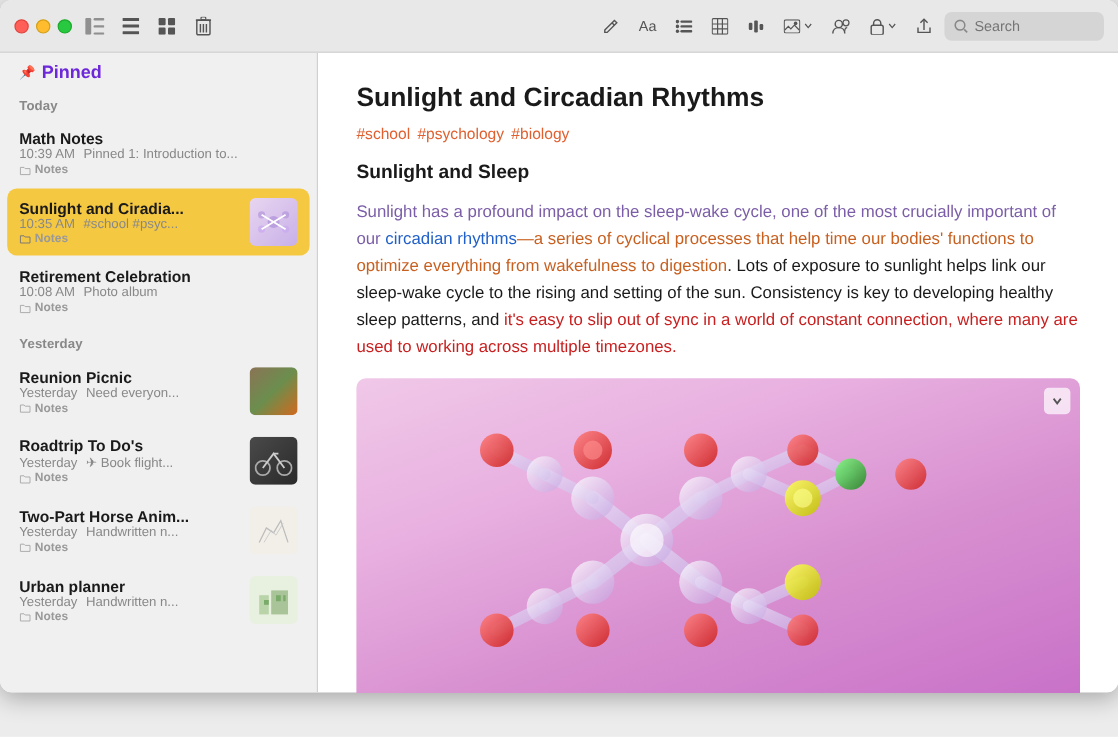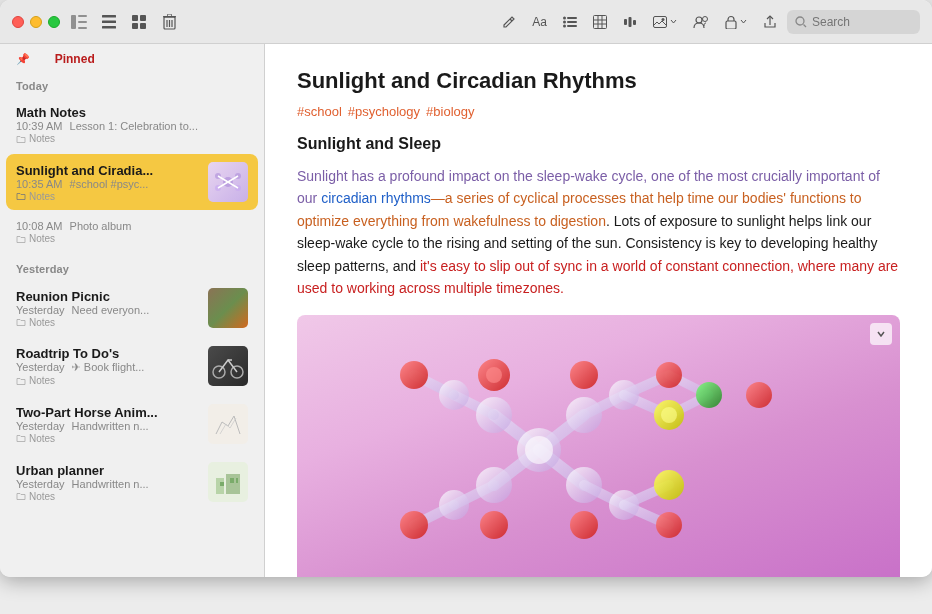--- a/index.html
+++ b/index.html
@@ -184,20 +184,21 @@
       margin-right: 4px;
     }
 
     .note-folder {
       display: flex;
       align-items: center;
       gap: 3px;
       font-size: 10px;
       color: #999;
       margin-top: 1px;
+      font-weight: bold;
     }
 
     .note-thumbnail {
       width: 40px;
       height: 40px;
       border-radius: 5px;
       overflow: hidden;
       flex-shrink: 0;
       background: #ddd;
       display: flex;
@@ -475,31 +476,31 @@
       </div>
     </div>
   </div>
 
   <div class="main-content">
 
     <div class="sidebar">
 
       <div class="sidebar-pinned">
         <span style="font-size:11px; color:#888;">📌</span>
-        <span style="font-size:12px;font-weight:600;color:#b91c1c;margin-left:20px;">Pinned</span>
+        <span style="font-size:15px;font-weight:600;color:#6d28d9;">Pinned</span>
       </div>
 
       <div class="sidebar-section-header">Today</div>
 
       <div class="note-item">
         <div class="note-info">
           <div class="note-title">Math Notes</div>
           <div class="note-meta">
             <span class="note-time">10:39 AM</span>
-            <span>Lesson 1: Celebration to...</span>
+            <span>Pinned 1: Introduction to...</span>
           </div>
           <div class="note-folder">
             <svg width="10" height="10" viewBox="0 0 10 10" fill="none">
               <path d="M1 2.5h3l1 1h4v5H1z" stroke="#aaa" stroke-width="0.8" fill="none"></path>
             </svg>
             <span>Notes</span>
           </div>
         </div>
       </div>
 
@@ -529,20 +530,21 @@
               <line x1="18" y1="18" x2="28" y2="12" stroke="white" stroke-width="1.5"></line>
               <line x1="18" y1="18" x2="8" y2="24" stroke="white" stroke-width="1.5"></line>
               <line x1="18" y1="18" x2="28" y2="24" stroke="white" stroke-width="1.5"></line>
             </svg>
           </div>
         </div>
       </div>
 
       <div class="note-item">
         <div class="note-info">
+          <div class="note-title">Retirement Celebration</div>
           <div class="note-meta">
             <span class="note-time">10:08 AM</span>
             <span>Photo album</span>
           </div>
           <div class="note-folder">
             <svg width="10" height="10" viewBox="0 0 10 10" fill="none">
               <path d="M1 2.5h3l1 1h4v5H1z" stroke="#aaa" stroke-width="0.8" fill="none"></path>
             </svg>
             <span>Notes</span>
           </div>

